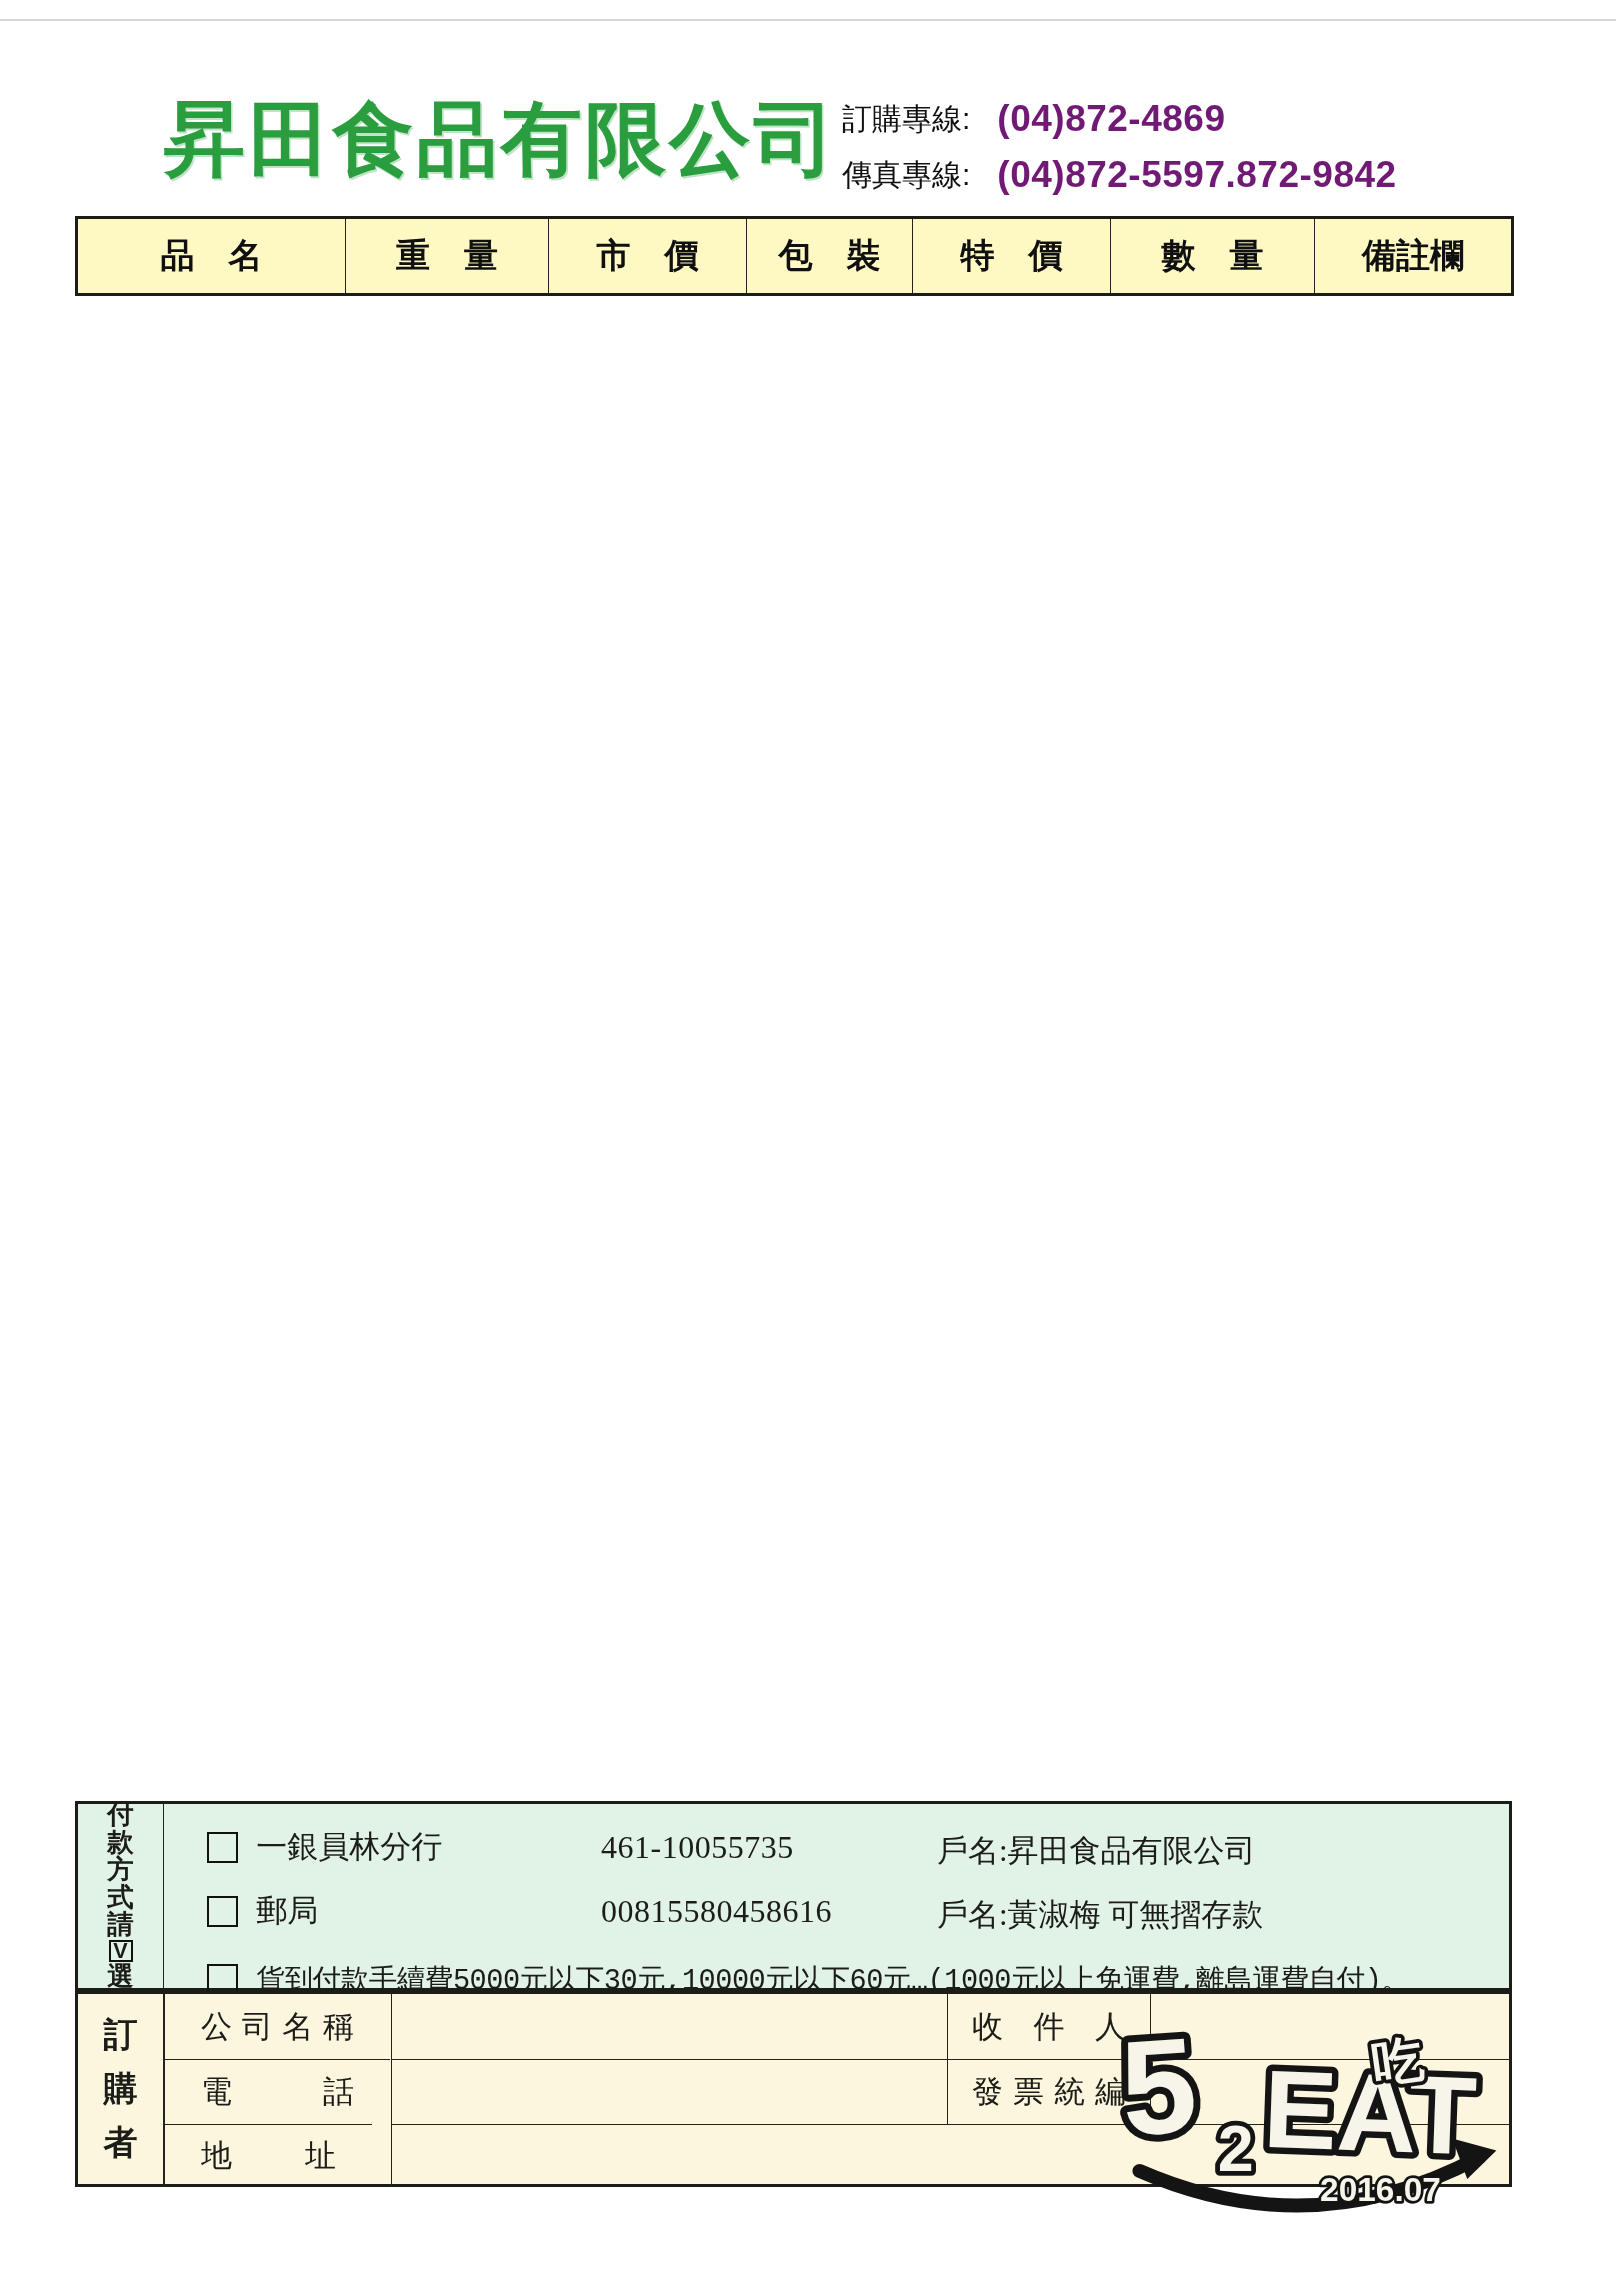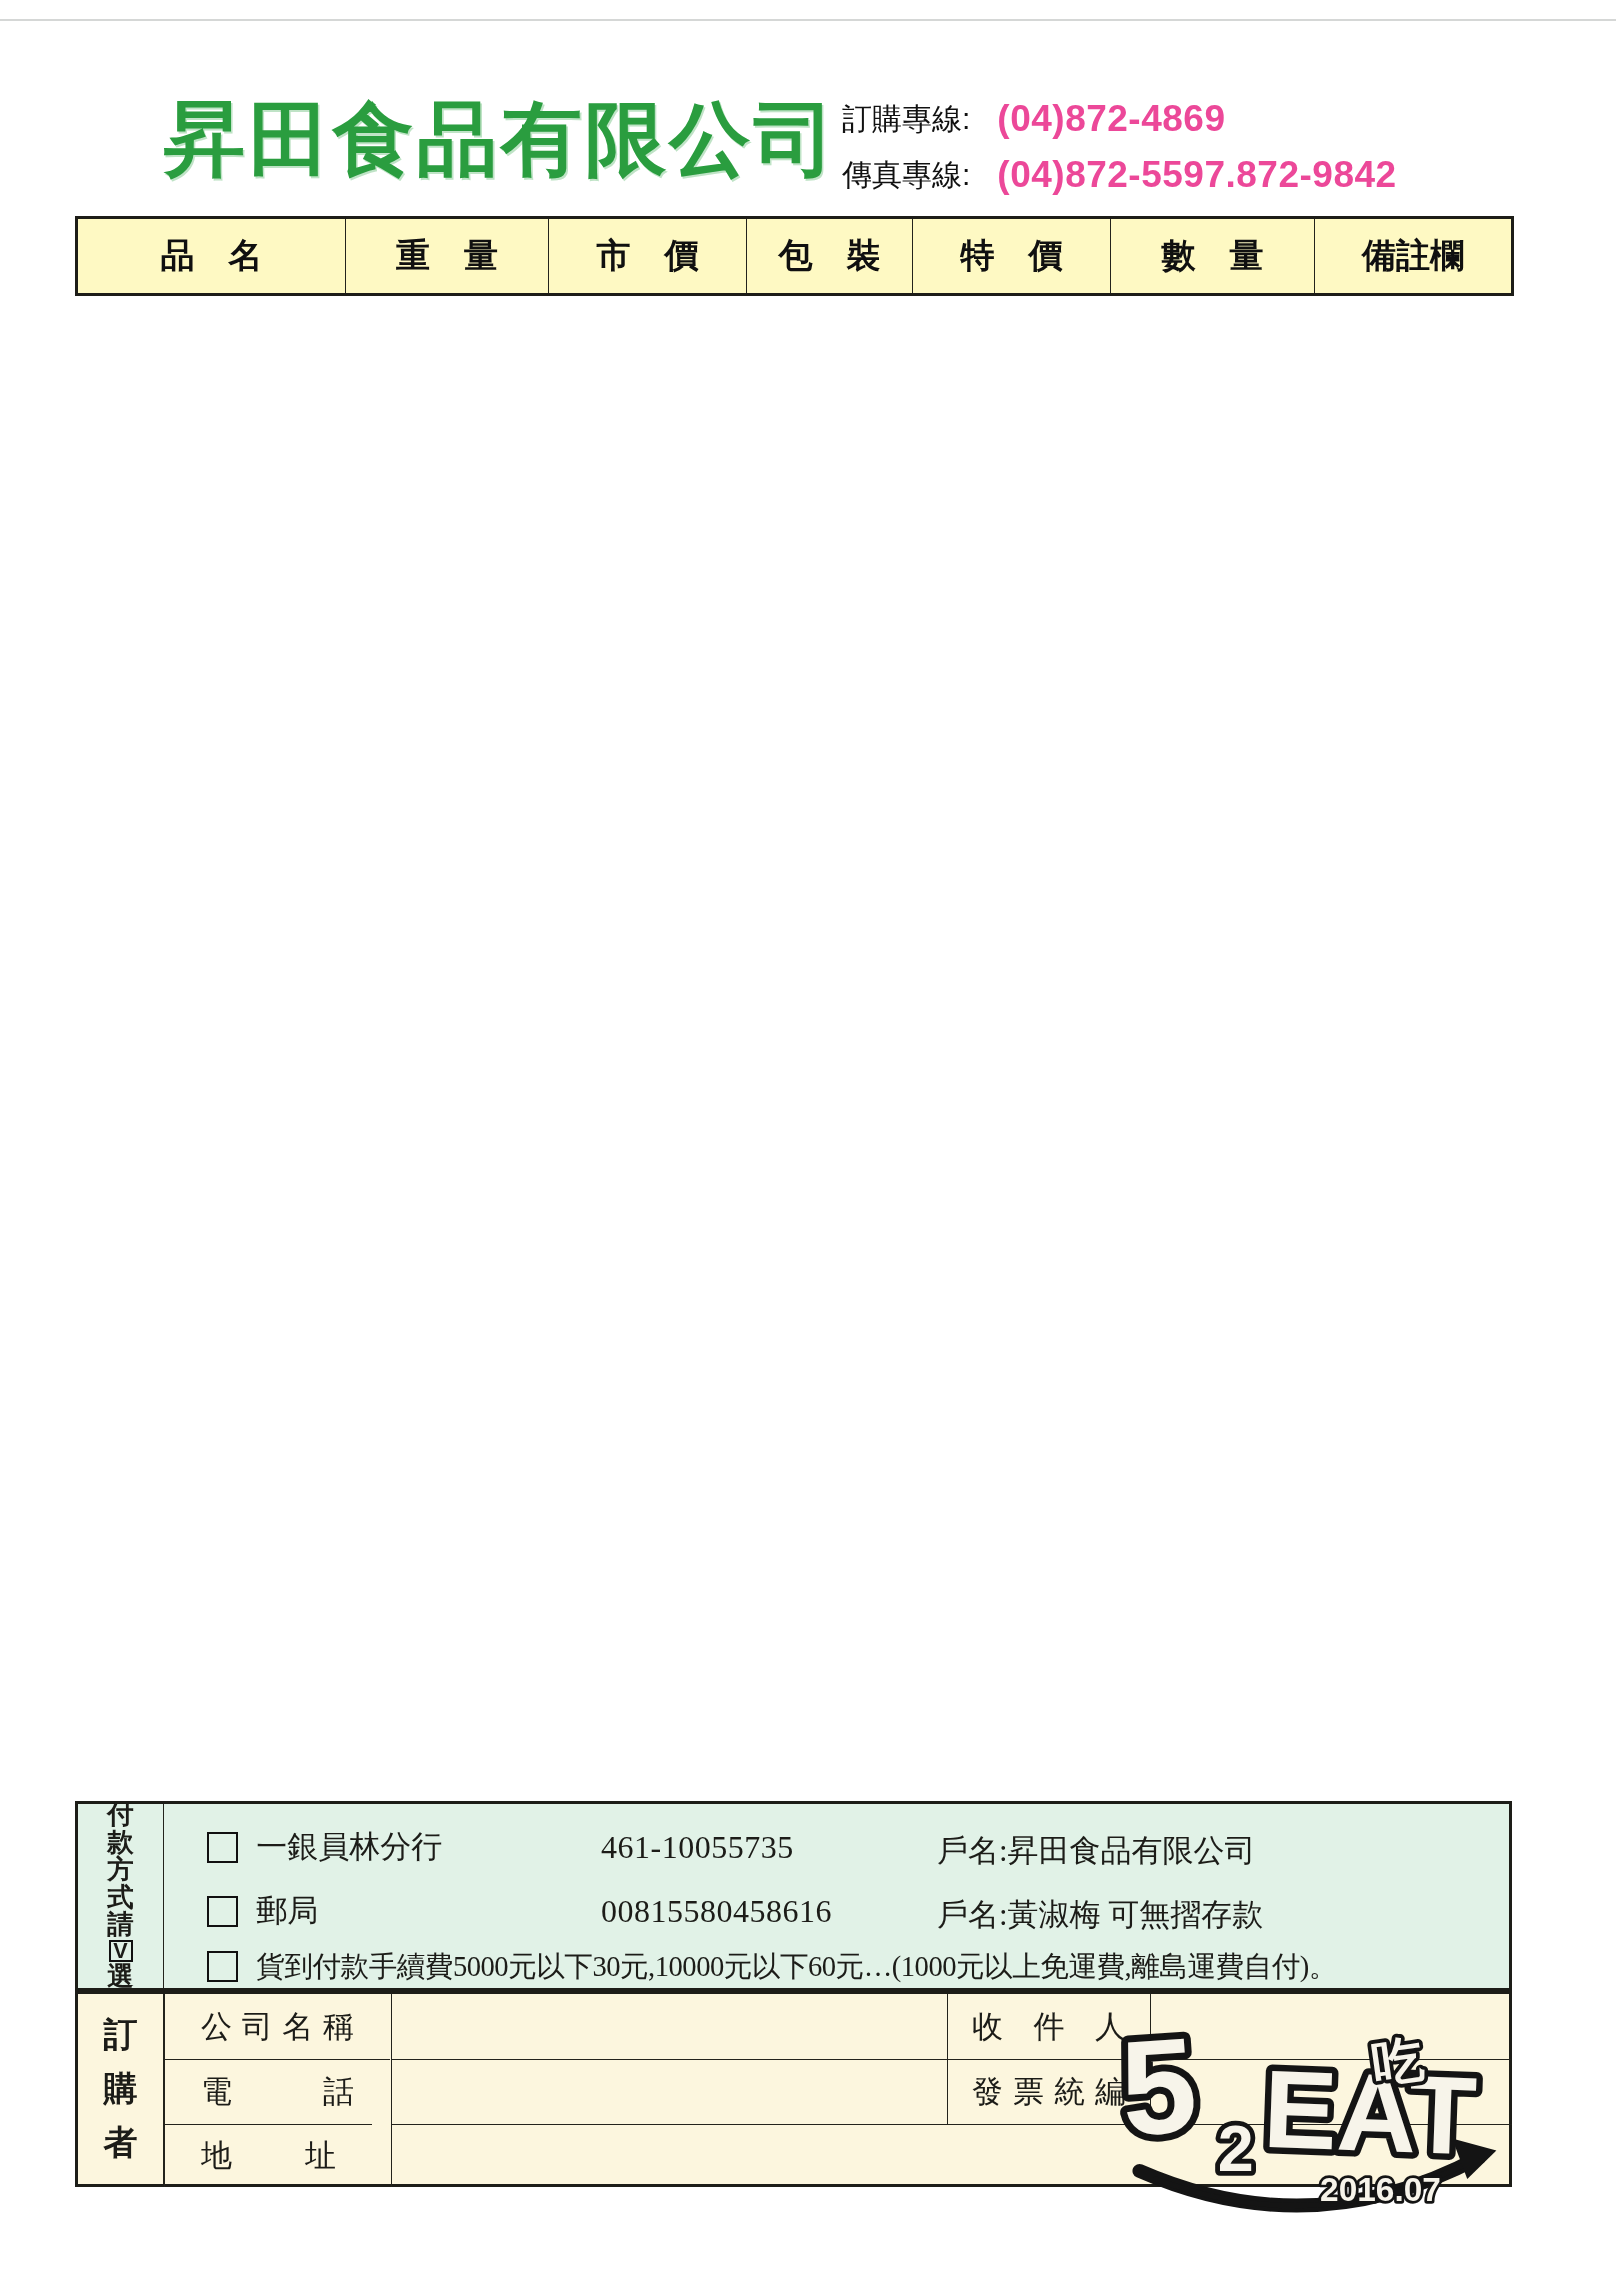--- a/index.html
+++ b/index.html
@@ -15,21 +15,21 @@
   .company-title {
     position:absolute; left:164px; top:86px;
     font-family:"Liberation Sans", sans-serif; font-weight:bold;
     font-size:81px; letter-spacing:3.2px; color:#2a9d3f;
     text-shadow:1.6px 1.6px 0 #bfe3c6;
     white-space:nowrap;
   }
   .phones { position:absolute; left:842px; top:91px; font-family:"Liberation Sans", sans-serif; }
   .phone-line { height:56px; display:flex; align-items:center; white-space:nowrap;gap:27px; }
   .phone-label { font-size:30px; color:#111; }
-  .phone-number { font-size:37px; font-weight:bold; color:#ec4899; letter-spacing:0.5px; }
+  .phone-number { font-size:37px; font-weight:bold; color:#701a75; letter-spacing:0.5px; }
 
   
   table.price-table {
     position:absolute; left:75px; top:216px; width:1437px;
     border-collapse:collapse; table-layout:fixed;
     border:3.2px solid #1d1d18;
   }
   table.price-table col.w1{width:269px} table.price-table col.w2{width:203px}
   table.price-table col.w3{width:198px} table.price-table col.w4{width:166px}
   table.price-table col.w5{width:198px} table.price-table col.w6{width:204px}
@@ -54,21 +54,21 @@
   }
   .vcol .vchar { font-size:26.4px; line-height:1.04; font-weight:bold; }
   .vcheckbox {
     width:24px; height:21.6px; border:2.7px solid #111; margin:1.6px 0;
     display:flex; align-items:center; justify-content:center;
     font-family:"Liberation Sans", sans-serif; font-weight:bold; font-size:21.6px; line-height:1;
   }
   .pay-row { position:absolute; left:113px; right:16px; display:flex; align-items:center;padding-left:16px; }
   .pay-row.r1 { top:18.3px;  height:50px; }
   .pay-row.r2 { top:82px; height:50px; }
-  .pay-row.r3 { top:141px; height:43px; }
+  .pay-row.r3 { top:154px; height:43px;font-family:Liberation Mono, monospace; }
   .pcheck {
     flex:none; width:31px; height:31px; border:2.7px solid #111; margin-right:18.3px; background:transparent;
   }
   .pay-label { font-size:31px; white-space:nowrap; }
   .pay-acct  { position:absolute; left:410px; font-size:32px; letter-spacing:0.5px; white-space:nowrap; }
   .pay-holder{ position:absolute; left:746px; font-size:31px; white-space:nowrap;margin-top:8px; }
   .pay-row.r3 .pay-label { font-size:28.6px; letter-spacing:-0.5px; }
 
   
   .orderer {

